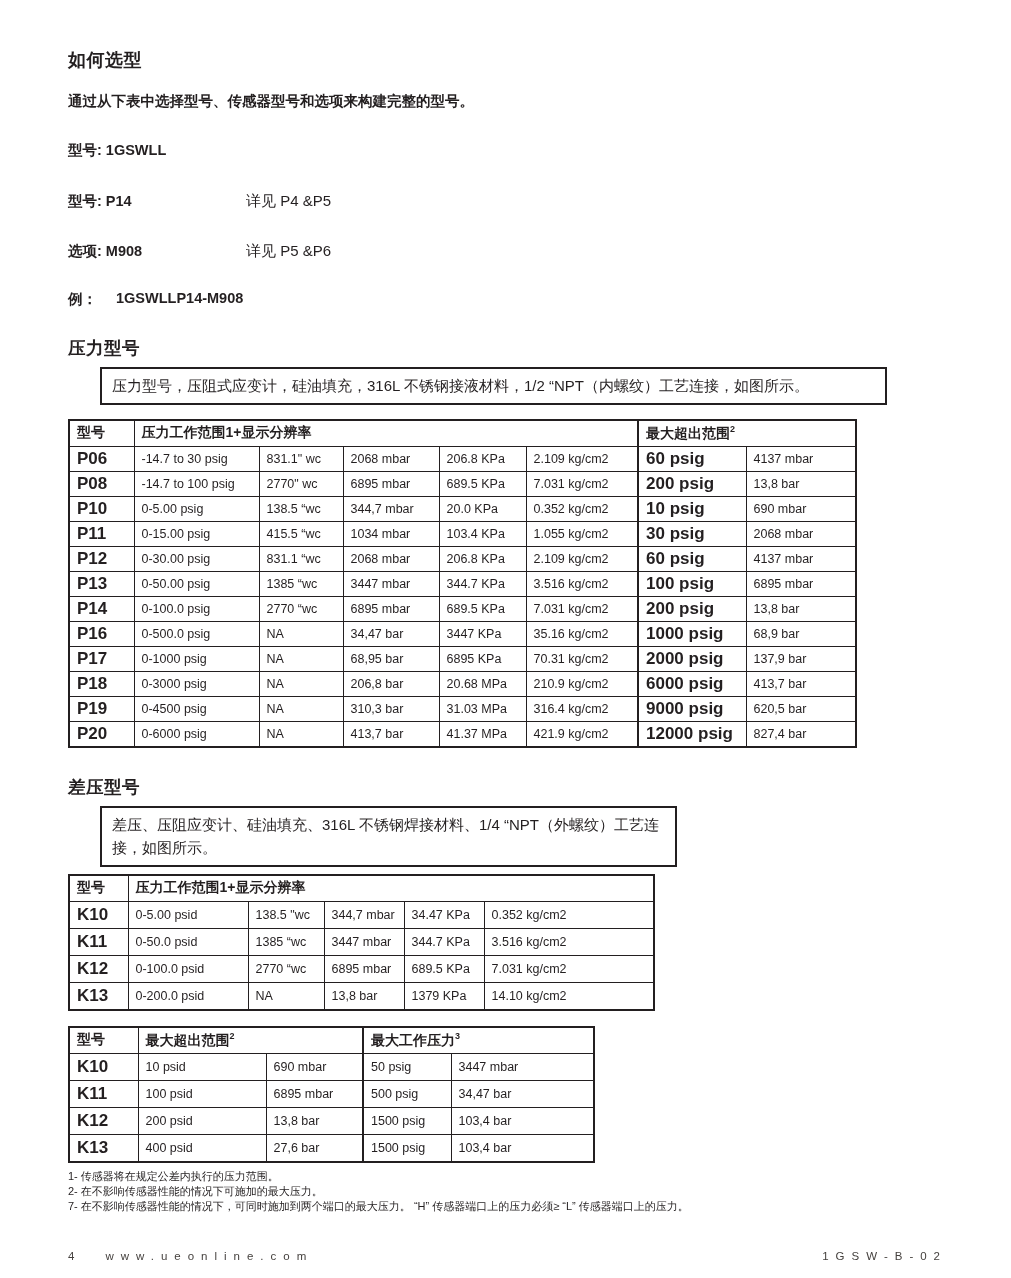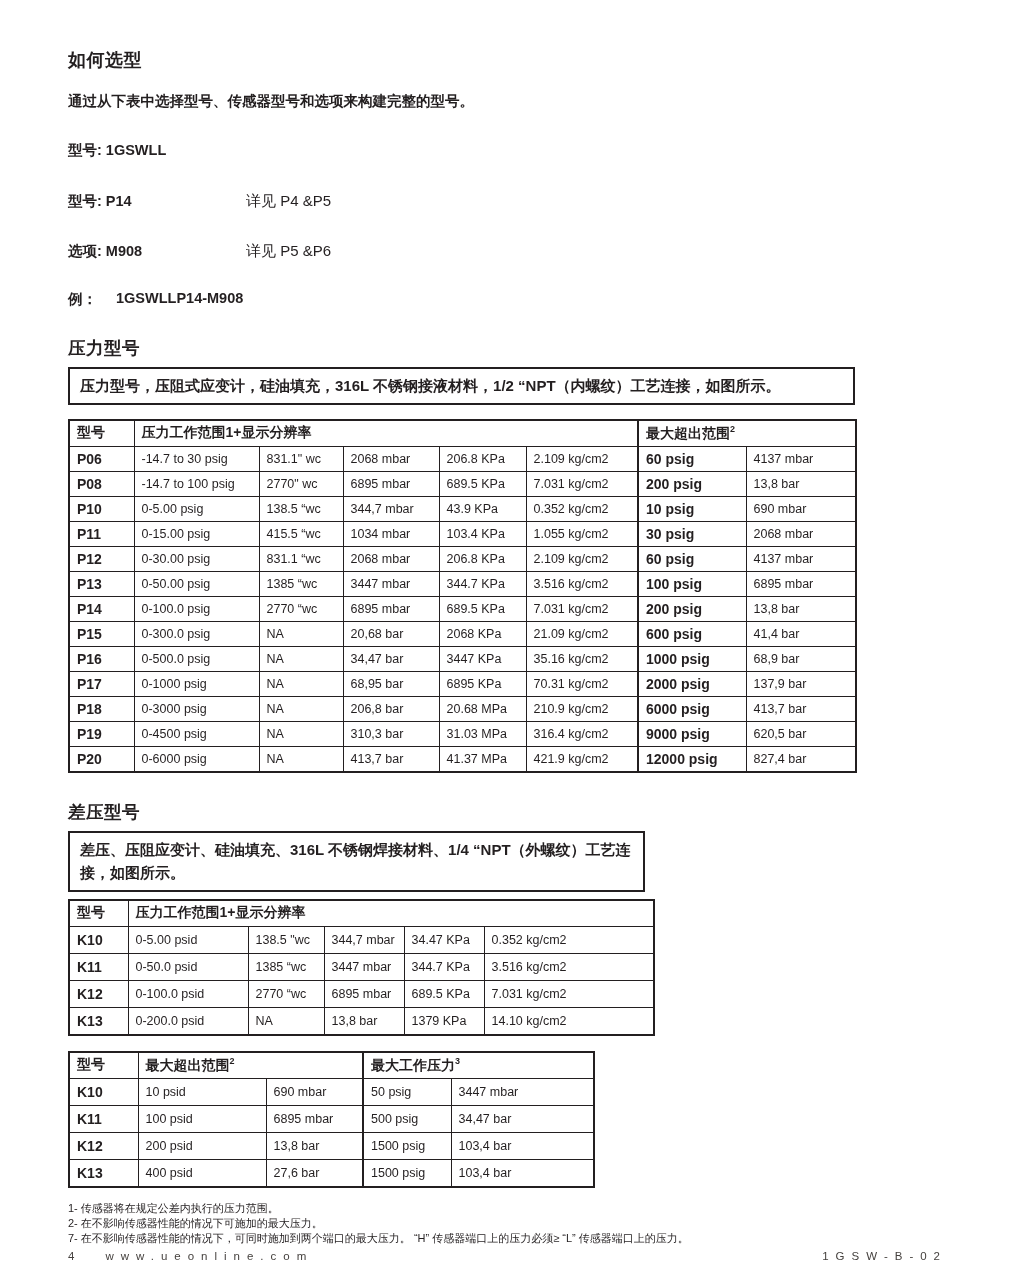--- a/index.html
+++ b/index.html
@@ -14,39 +14,39 @@
   h1.doc-title { font-size:18px; font-weight:bold; letter-spacing:0.5px; }
   .intro { font-weight:bold; font-size:14.5px; margin-top:19px; line-height:20px; }
   .model-line { display:flex; font-size:14.5px; line-height:22.5px;margin-top:28px; }
   .model-label { font-weight:bold; width:178px; }
   .model-ref { font-weight:normal; font-size:15px; }
   .example-line { margin-top:27px; font-weight:bold; font-size:14.5px; display:flex; }
   .example-label { width:48px; }
 
   h2.section-title { font-size:17.5px; font-weight:bold; margin-top:27px; letter-spacing:0.5px; }
 
-  .desc-box { border:2px solid #231f20; font-weight:bold; font-size:15px; line-height:23px; padding:5px 10px 6px; margin-top:7px; }
+  .desc-box { border:2px solid #231f20; font-weight:normal; font-size:15px; line-height:23px; padding:5px 10px 6px; margin-top:7px;margin-left:32px; }
   .desc-box.pressure { width:787px; }
   .desc-box.diff { width:577px; }
 
   table { border-collapse:collapse; table-layout:fixed; margin-top:14px; border:2px solid #231f20; }
   th,td { border:1.5px solid #231f20; text-align:left; vertical-align:middle; padding:0 7px; overflow:hidden; white-space:nowrap; }
   th { font-size:14px; font-weight:bold; height:27px; }
   td { font-size:12.5px; font-weight:normal; }
-  td.b { font-weight:bold; font-size:14px; }
+  td.b { font-weight:bold; font-size:17px; }
   .split { border-left-width:2.5px !important; }
   sup { font-size:9px; }
 
   table.ptable { width:787px; }
   table.ptable td { height:25px; }
   table.dtable  { width:585px; margin-top:7px; }
   table.dtable td, table.ltable td { height:27px; }
   table.ltable  { width:525px; margin-top:15px; }
 
-  .footnotes { margin-top:13px; font-size:11px; line-height:15px; width:632px; }
+  .footnotes { margin-top:6px; font-size:11px; line-height:15px; width:632px; }
   .footnotes p { margin:0; }
 
   .page-footer { position:absolute; left:68px; right:64px; bottom:16px; display:flex; justify-content:space-between; font-size:11.5px; letter-spacing:7px; color:#45413e; }
   .footer-left { display:flex; }
   .footer-pagenum { margin-right:24px; }
 </style>
 </head>
 <body>
 
 <div class="page">
@@ -114,21 +114,21 @@
           <td>689.5 KPa</td>
           <td>7.031 kg/cm2</td>
           <td class="b split">200 psig</td>
           <td>13,8 bar</td>
         </tr>
         <tr>
           <td class="b">P10</td>
           <td>0-5.00 psig</td>
           <td>138.5 “wc</td>
           <td>344,7 mbar</td>
-          <td>43.9 KPa</td>
+          <td>20.0 KPa</td>
           <td>0.352 kg/cm2</td>
           <td class="b split">10 psig</td>
           <td>690 mbar</td>
         </tr>
         <tr>
           <td class="b">P11</td>
           <td>0-15.00 psig</td>
           <td>415.5 “wc</td>
           <td>1034 mbar</td>
           <td>103.4 KPa</td>
@@ -158,30 +158,20 @@
         </tr>
         <tr>
           <td class="b">P14</td>
           <td>0-100.0 psig</td>
           <td>2770 “wc</td>
           <td>6895 mbar</td>
           <td>689.5 KPa</td>
           <td>7.031 kg/cm2</td>
           <td class="b split">200 psig</td>
           <td>13,8 bar</td>
-        </tr>
-        <tr>
-          <td class="b">P15</td>
-          <td>0-300.0 psig</td>
-          <td>NA</td>
-          <td>20,68 bar</td>
-          <td>2068 KPa</td>
-          <td>21.09 kg/cm2</td>
-          <td class="b split">600 psig</td>
-          <td>41,4 bar</td>
         </tr>
         <tr>
           <td class="b">P16</td>
           <td>0-500.0 psig</td>
           <td>NA</td>
           <td>34,47 bar</td>
           <td>3447 KPa</td>
           <td>35.16 kg/cm2</td>
           <td class="b split">1000 psig</td>
           <td>68,9 bar</td>

